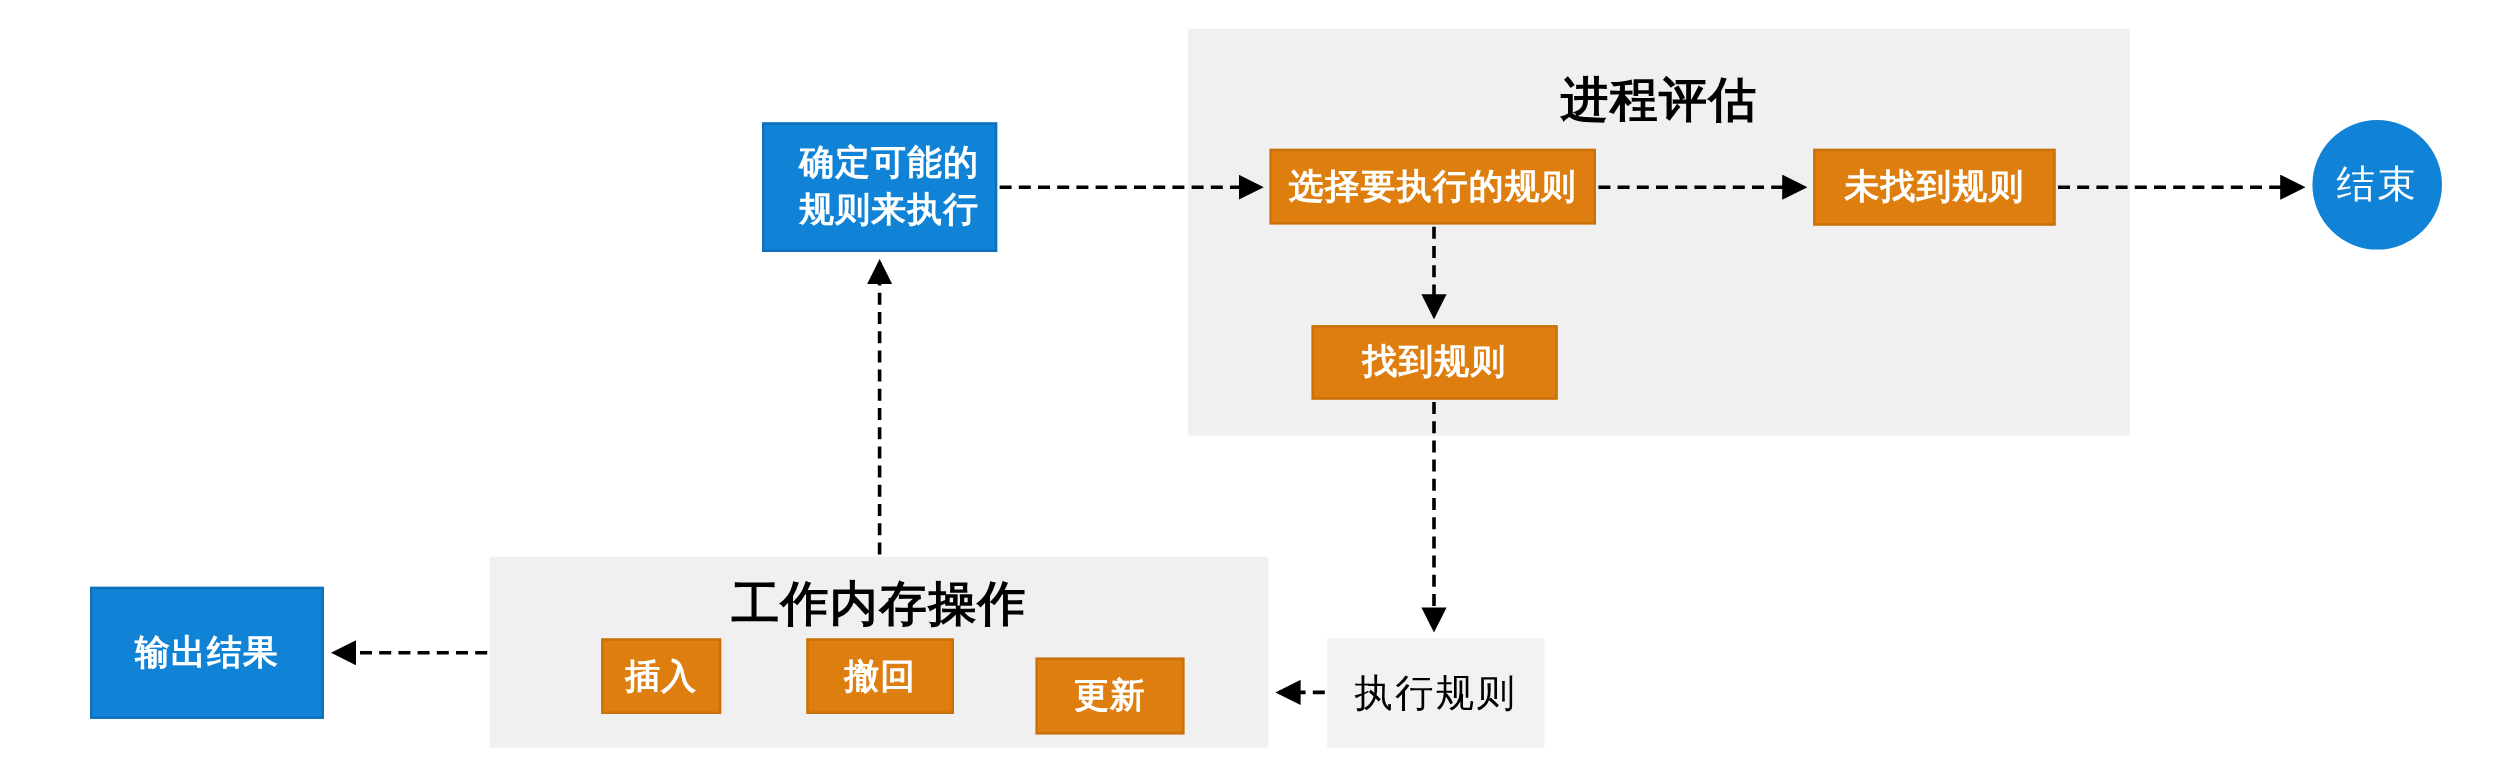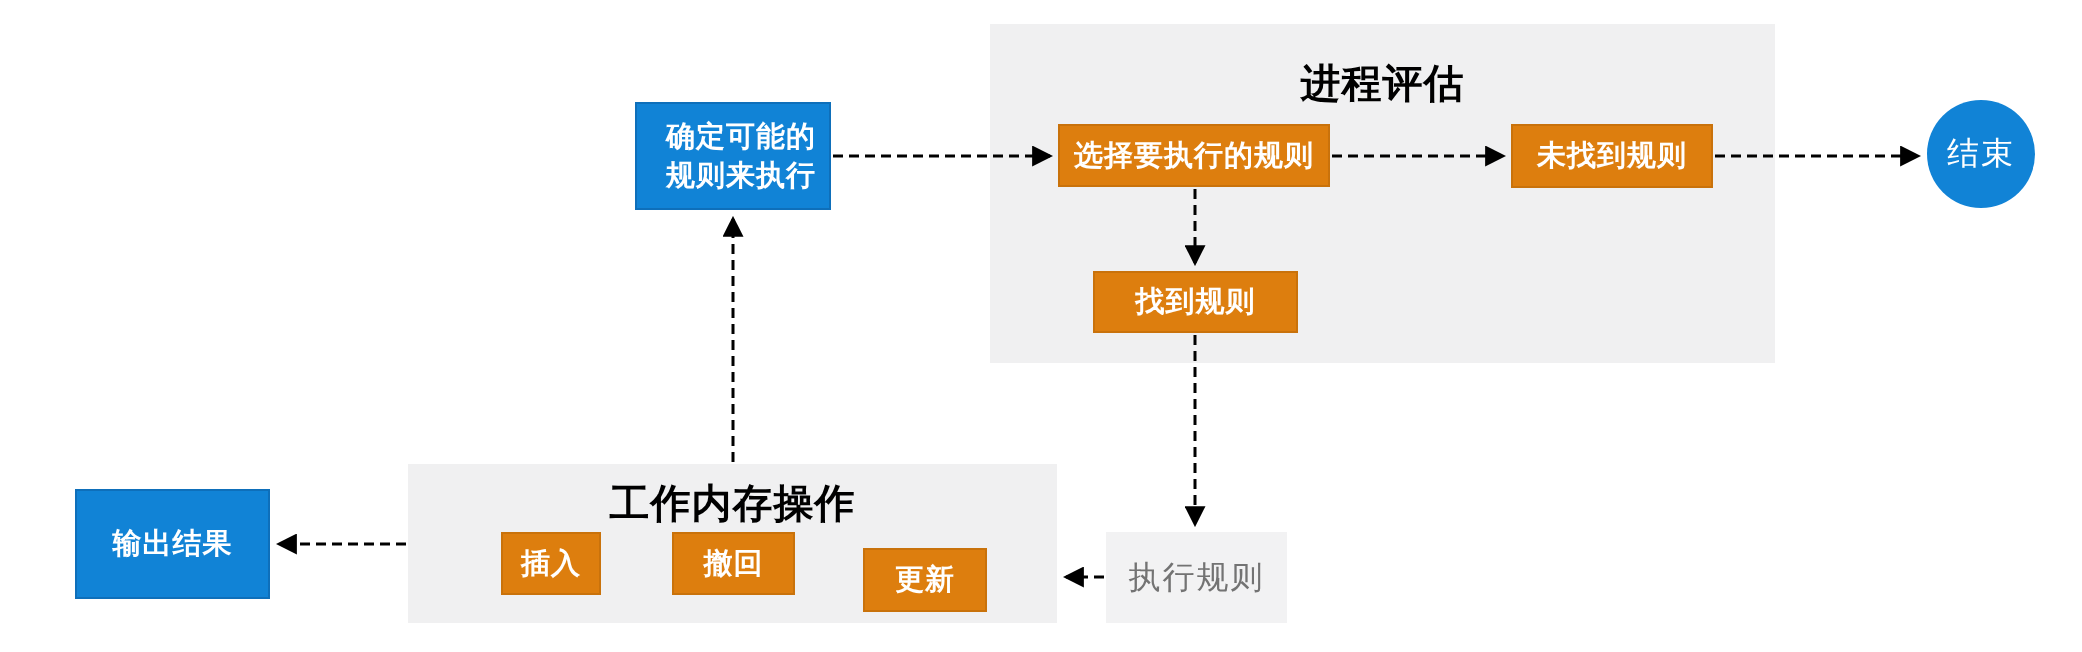--- a/index.html
+++ b/index.html
@@ -24,21 +24,21 @@
   }
   .node.orange{
     background:var(--orange); border:2px solid var(--orange-border);
     color:var(--node-text); font-weight:bold; font-size:29px; letter-spacing:1px;
   }
   .node.blue{
     background:var(--blue); border:2px solid var(--blue-border);
     color:var(--node-text); font-weight:bold; font-size:29px; letter-spacing:1px;
   }
   .node.gray{
-    background:var(--exec-box); color:#737373; font-size:32px; letter-spacing:2px;
+    background:var(--exec-box); color:#000000; font-size:32px; letter-spacing:2px;
   }
   .node.circle{
     background:var(--blue); border:none; border-radius:50%;
     color:var(--node-text); font-weight:normal; font-size:32px; letter-spacing:2px;
   }
   .two-line{line-height:39px;}
   svg.connectors{position:absolute; left:0; top:0; pointer-events:none;}
   svg.connectors line{stroke:var(--arrow); stroke-width:3; stroke-dasharray:10 6;}
 </style>
 </head>

